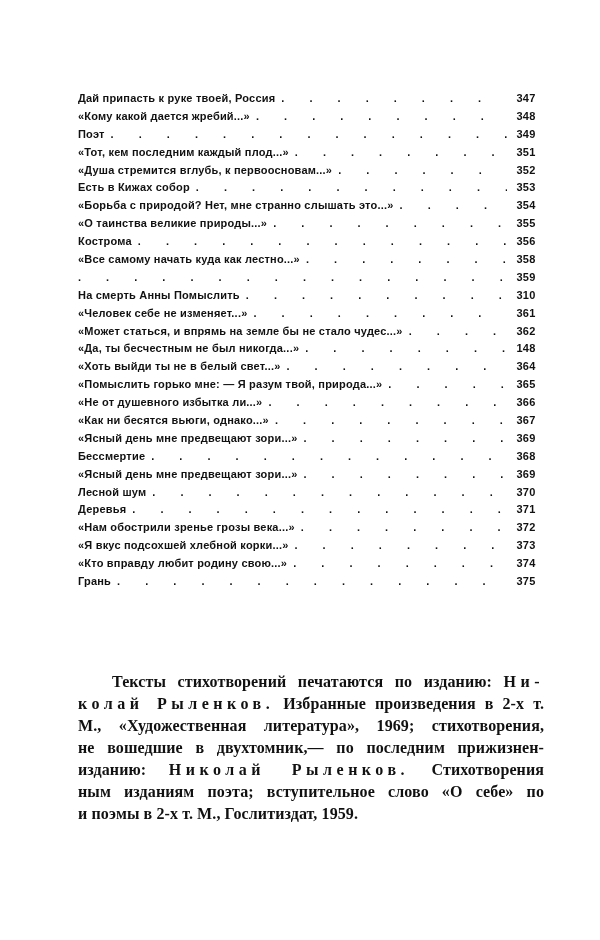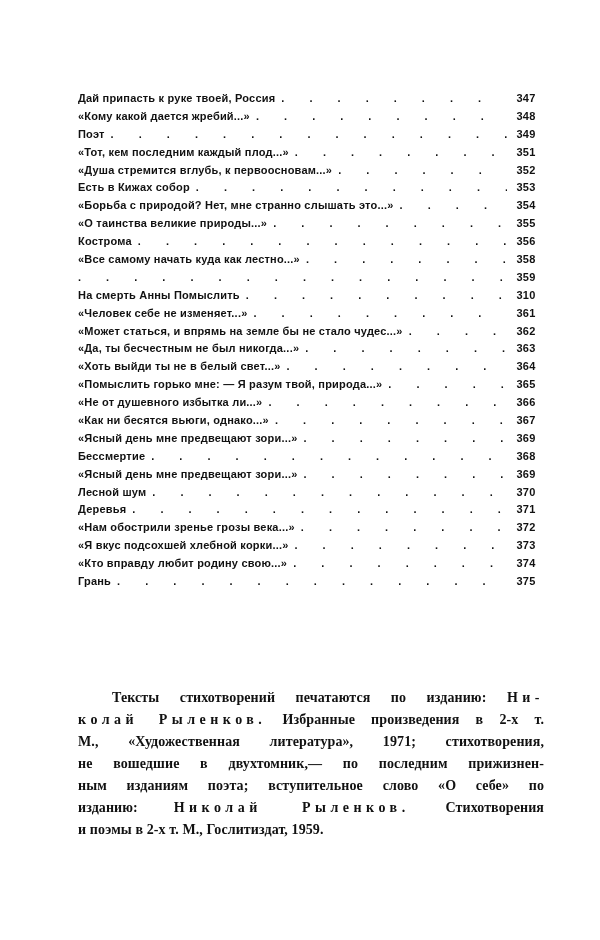--- a/index.html
+++ b/index.html
@@ -17,23 +17,22 @@
   }
   .toc-title { flex: 0 0 auto; padding-right: 6px; }
   .toc-leader {
     flex: 1 1 auto; overflow: hidden; text-align: right; letter-spacing: 11px;
     font-weight: bold; color: #111;
   }
   .toc-page { flex: 0 0 auto; width: 30px; text-align: center; padding-left: 4px; }
   .note {
     position: absolute; left: 78px; top: 671px; width: 466px;
     font-family: "Liberation Serif", "DejaVu Serif", serif;
-    font-size: 14px; font-weight: bold; line-height: 22px; text-align: justify;
+    font-size: 16px; font-weight: bold; line-height: 22px; text-align: justify;
     letter-spacing: 0.1px;
-    margin-top: 16px;
   }
   .note-line { display: block; height: 22px; white-space: nowrap; text-align-last: justify; text-align: justify; }
   .note-line.first { text-indent: 34px; }
   .note-line.last { text-align-last: left; }
   .spaced { letter-spacing: 4.5px; }
 </style>
 </head>
 <body>
 
 <div class="toc" id="toc">
@@ -102,21 +101,21 @@
       <span class="toc-page">361</span>
     </div>
     <div class="toc-row">
       <span class="toc-title">«Может статься, и впрямь на земле бы не стало чудес...»</span>
       <span class="toc-leader">. . . . . . . . . . . . . . . . . . . . . . . . . . . . . . . . . . .</span>
       <span class="toc-page">362</span>
     </div>
     <div class="toc-row">
       <span class="toc-title">«Да, ты бесчестным не был никогда...»</span>
       <span class="toc-leader">. . . . . . . . . . . . . . . . . . . . . . . . . . . . . . . . . . .</span>
-      <span class="toc-page">363</span>
+      <span class="toc-page">148</span>
     </div>
     <div class="toc-row">
       <span class="toc-title">«Хоть выйди ты не в белый свет...»</span>
       <span class="toc-leader">. . . . . . . . . . . . . . . . . . . . . . . . . . . . . . . . . . .</span>
       <span class="toc-page">364</span>
     </div>
     <div class="toc-row">
       <span class="toc-title">«Помыслить горько мне: — Я разум твой, природа...»</span>
       <span class="toc-leader">. . . . . . . . . . . . . . . . . . . . . . . . . . . . . . . . . . .</span>
       <span class="toc-page">365</span>
@@ -174,18 +173,18 @@
     <div class="toc-row">
       <span class="toc-title">Грань</span>
       <span class="toc-leader">. . . . . . . . . . . . . . . . . . . . . . . . . . . . . . . . . . .</span>
       <span class="toc-page">375</span>
     </div>
   </div>
 
 <div class="note" id="note">
     <span class="note-line first"><span>Тексты стихотворений печатаются по изданию: </span><span class="spaced">Ни-</span><span></span></span>
     <span class="note-line"><span></span><span class="spaced">колай Рыленков.</span><span> Избранные произведения в 2-х т.</span></span>
-    <span class="note-line"><span>М., «Художественная литература», 1971; стихотворения,</span><span class="spaced"></span><span></span></span>
+    <span class="note-line"><span>М., «Художественная литература», 1969; стихотворения,</span><span class="spaced"></span><span></span></span>
     <span class="note-line"><span>не вошедшие в двухтомник,— по последним прижизнен-</span><span class="spaced"></span><span></span></span>
+    <span class="note-line"><span>изданию: </span><span class="spaced">Николай Рыленков.</span><span> Стихотворения</span></span>
     <span class="note-line"><span>ным изданиям поэта; вступительное слово «О себе» по</span><span class="spaced"></span><span></span></span>
-    <span class="note-line"><span>изданию: </span><span class="spaced">Николай Рыленков.</span><span> Стихотворения</span></span>
     <span class="note-line last"><span>и поэмы в 2-х т. М., Гослитиздат, 1959.</span><span class="spaced"></span><span></span></span>
   </div>
 
 </body></html>

